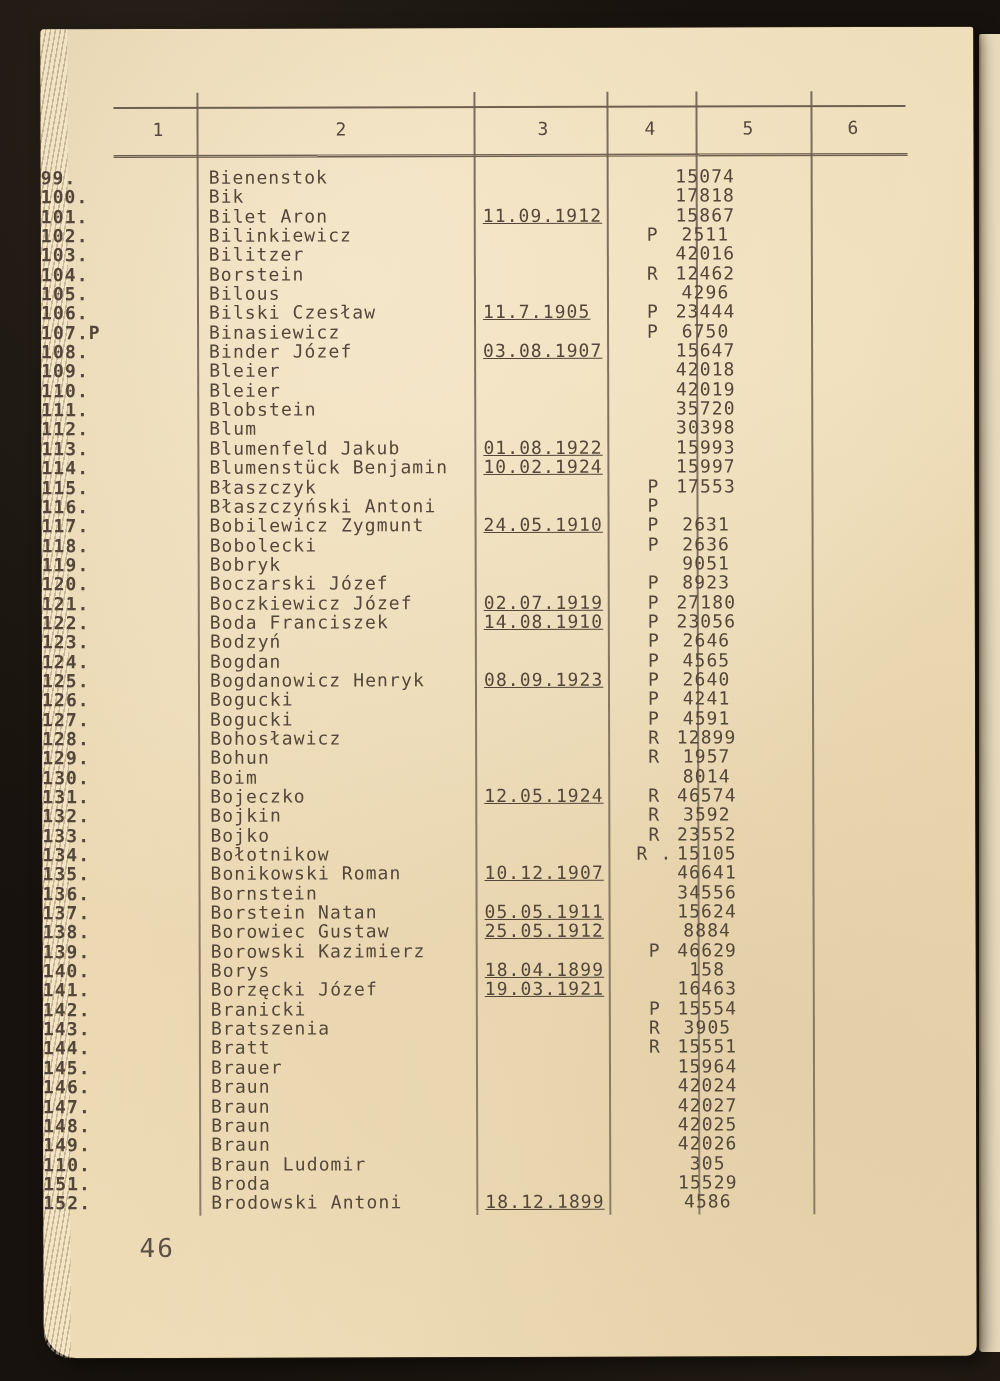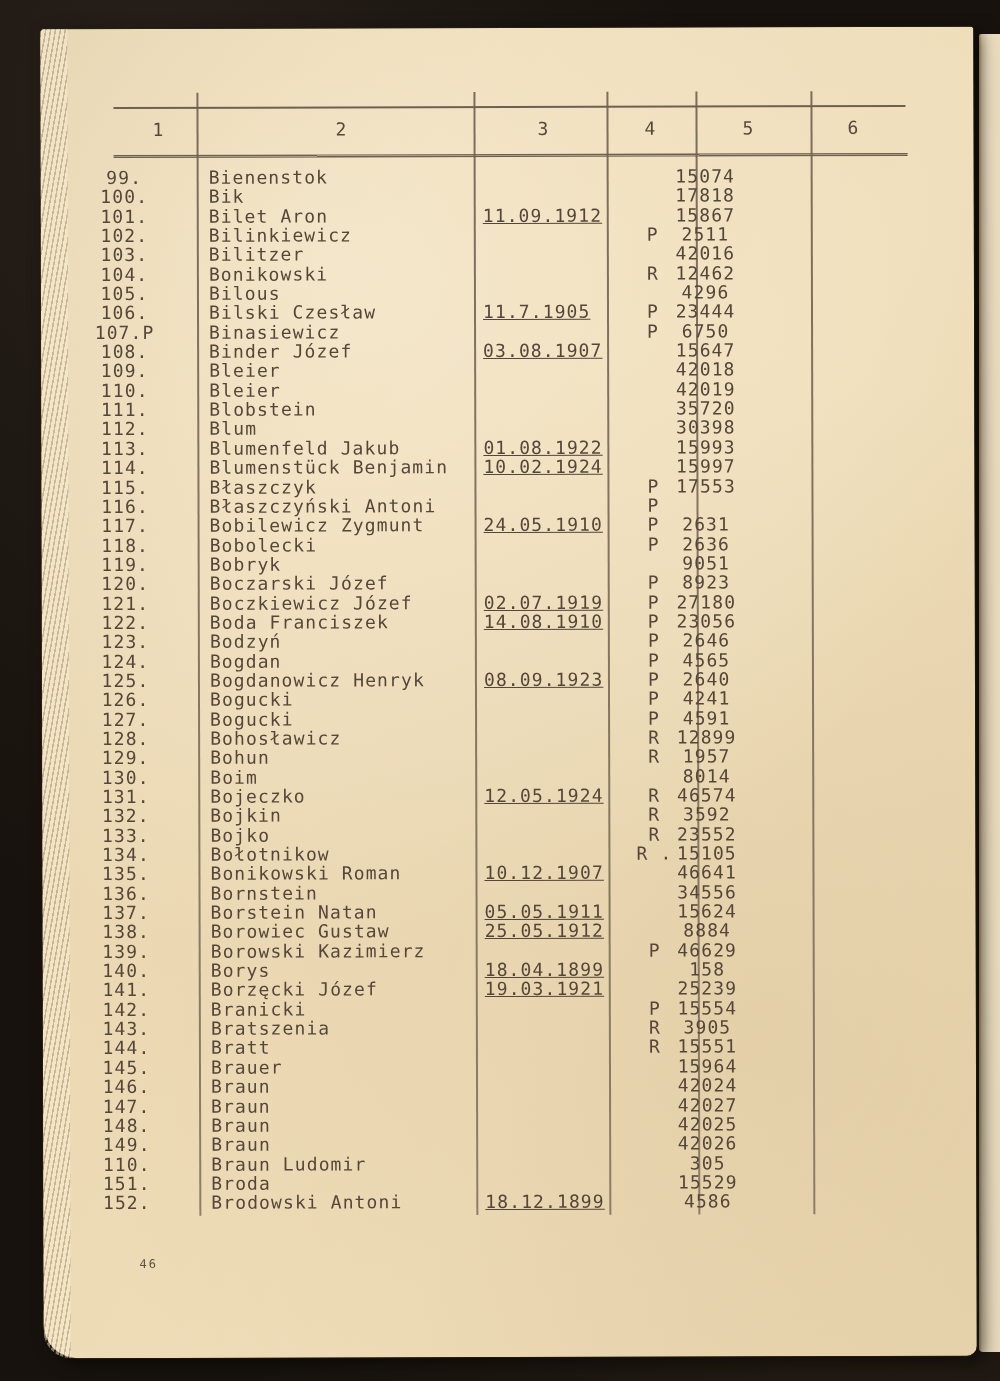--- a/index.html
+++ b/index.html
@@ -43,26 +43,26 @@
   .rule.h{height:2px;}
   .rule.h.thick{height:3px;background:linear-gradient(#6e6050 0 1px,rgba(110,96,80,.55) 1px 2px,#6e6050 2px 3px);}
   .rule.v{width:2px;background:linear-gradient(rgba(110,96,80,.9),rgba(110,96,80,.75));}
   .hdr{
     position:absolute;top:90px;font-size:18px;color:#56493c;
     transform:translateX(-50%);letter-spacing:1px;
   }
   .rows{position:absolute;left:0;top:139px;width:100%;}
   .row{position:relative;height:19.35px;line-height:19.35px;font-size:18px;color:#54473a;letter-spacing:1.1px;white-space:nowrap;}
   .c{position:absolute;top:0;}
-  .c.num {left:8px;width:151px;text-align:center;}
+  .c.num {left:0;width:151px;text-align:left;font-weight:bold;}
   .c.name{left:168px;}
   .c.date{left:442px;text-decoration:underline;}
   .c.mark{left:588px;width:48px;text-align:center;}
   .c.id  {left:598px;width:133px;text-align:center;}
-  .pagenum{position:absolute;left:96px;top:1204px;font-size:12px;letter-spacing:2px;color:#5d5044;margin-top:24px;}
+  .pagenum{position:absolute;left:96px;top:1204px;font-size:26px;letter-spacing:2px;color:#5d5044;}
 </style>
 </head>
 <body>
 
 <div class="canvas">
 
   <div class="page-next"></div>
 
   <div class="page">
 
@@ -117,21 +117,21 @@
   <div class="row">
     <span class="c num">103.</span>
     <span class="c name">Bilitzer</span>
     <span class="c date"></span>
     <span class="c mark"></span>
     <span class="c id">42016</span>
   </div>
 
   <div class="row">
     <span class="c num">104.</span>
-    <span class="c name">Bonikowski</span>
+    <span class="c name">Borstein</span>
     <span class="c date"></span>
     <span class="c mark">R</span>
     <span class="c id">12462</span>
   </div>
 
   <div class="row">
     <span class="c num">105.</span>
     <span class="c name">Bilous</span>
     <span class="c date"></span>
     <span class="c mark"></span>
@@ -416,21 +416,21 @@
     <span class="c date">18.04.1899</span>
     <span class="c mark"></span>
     <span class="c id">158</span>
   </div>
 
   <div class="row">
     <span class="c num">141.</span>
     <span class="c name">Borzęcki Józef</span>
     <span class="c date">19.03.1921</span>
     <span class="c mark"></span>
-    <span class="c id">25239</span>
+    <span class="c id">16463</span>
   </div>
 
   <div class="row">
     <span class="c num">142.</span>
     <span class="c name">Branicki</span>
     <span class="c date"></span>
     <span class="c mark">P</span>
     <span class="c id">15554</span>
   </div>
 

